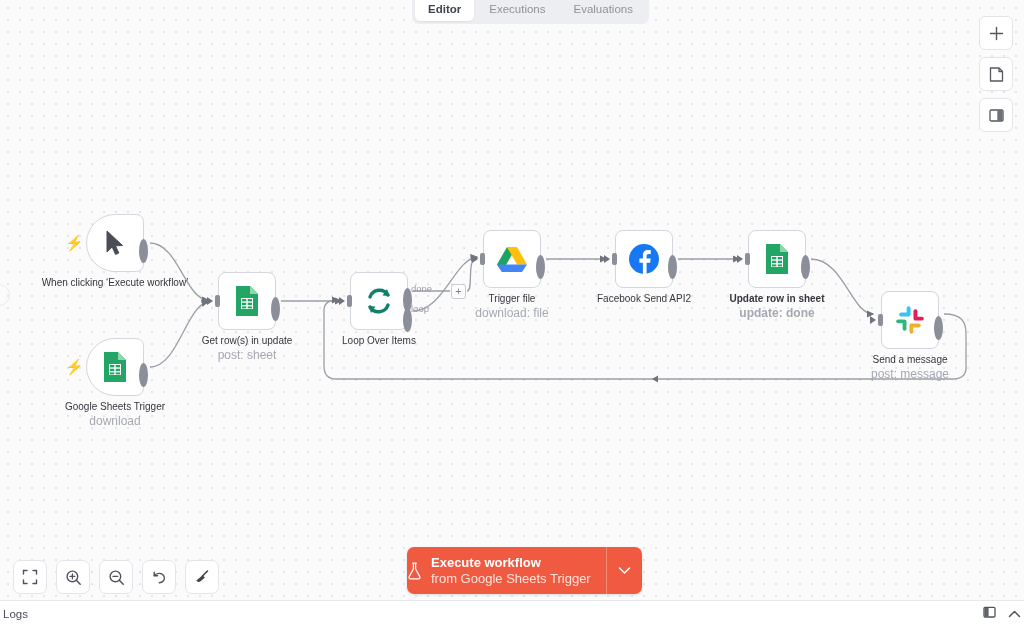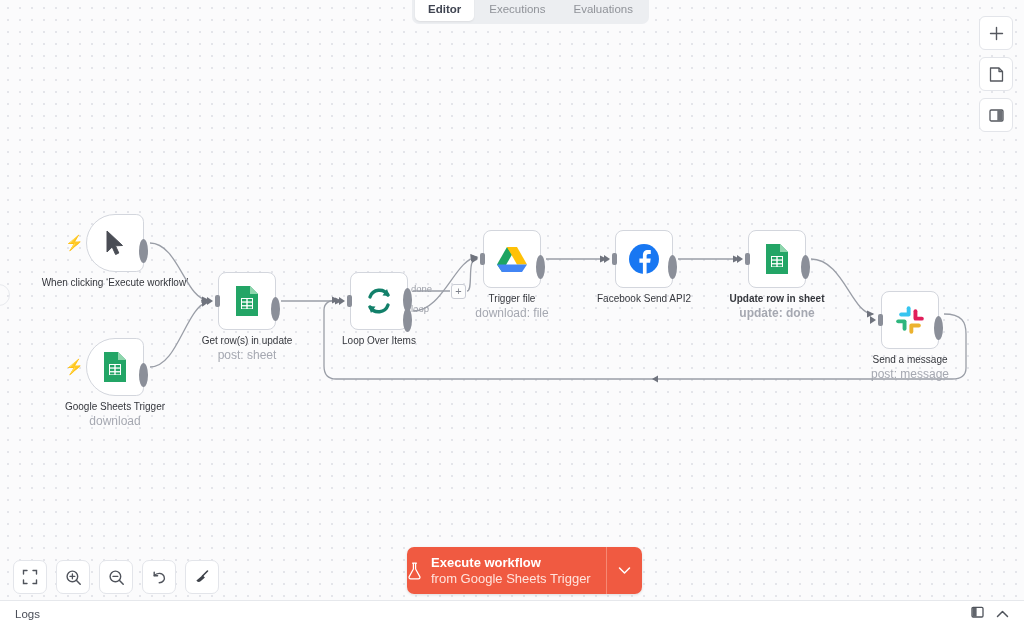--- a/index.html
+++ b/index.html
@@ -65,21 +65,21 @@
   .ex-sub { color: #ffe3dc; font-size: 13px; }
   .execute-caret {
     background: #f05a41; width: 36px; display: flex; align-items: center;
     justify-content: center; cursor: pointer; border-left: 1px solid #f68974;
   }
 
   
   .logsbar {
     position: absolute; left: 0; bottom: 0; width: 1024px; height: 27px;
     background: #fff; border-top: 1px solid #e6e8ec; display: flex;
-    align-items: center; padding: 0 15px; z-index: 35;
+    align-items: center; padding: 0 3px; z-index: 35;
   }
   .logs-label { font-size: 11.5px; color: #4a4e58; }
   .logs-right { margin-left: auto; display: flex; align-items: center; gap: 11px; }
 
   
   .node { position: absolute; }
   .node-box {
     width: 58px; height: 58px; background: #fff; border: 1px solid #d3d6dd;
     border-radius: 8px; display: flex; align-items: center; justify-content: center;
     position: relative; cursor: pointer;

